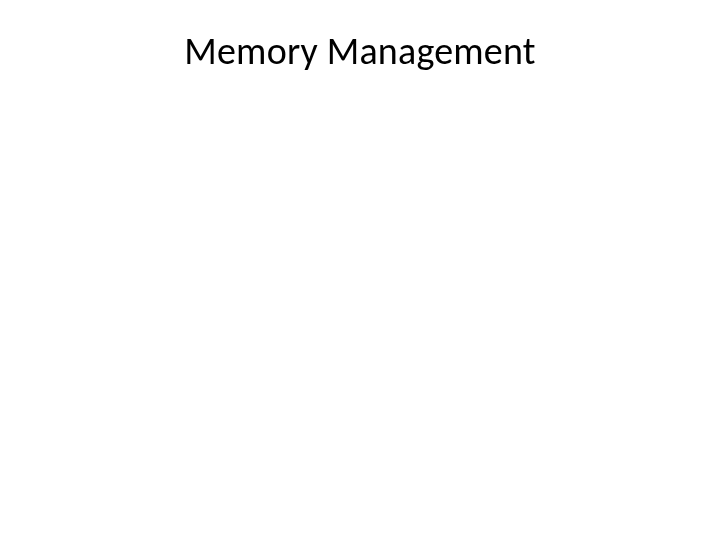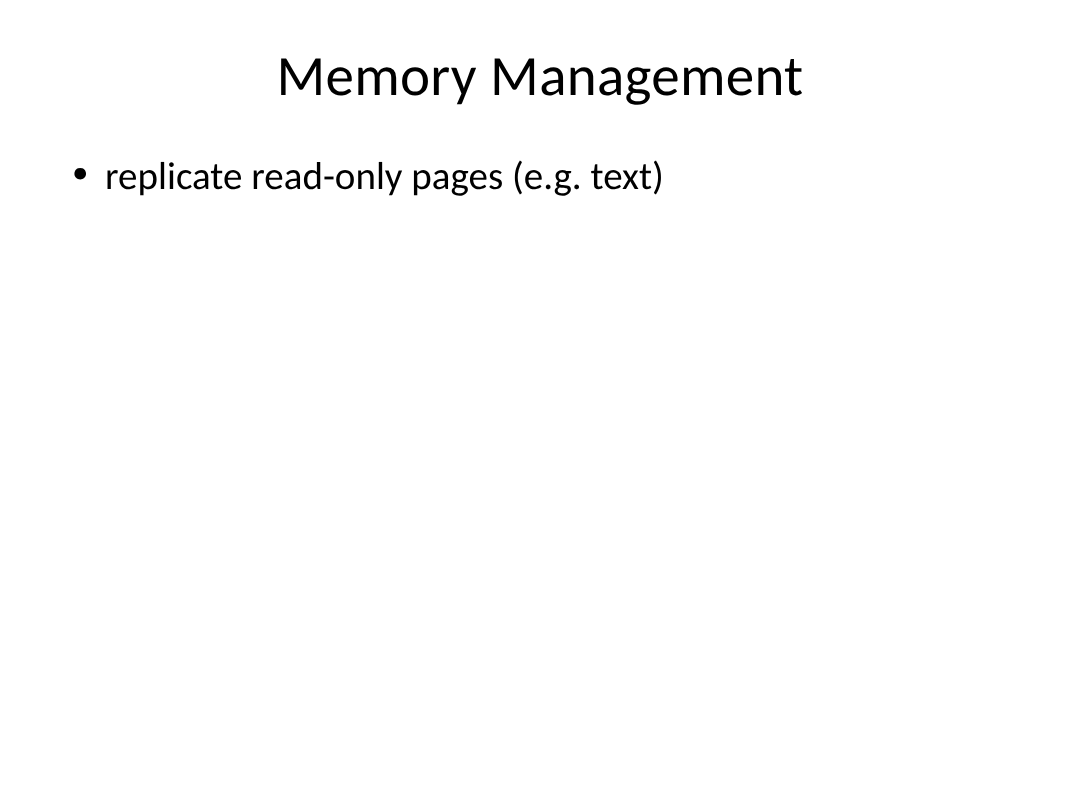--- a/index.html
+++ b/index.html
@@ -62,17 +62,14 @@
     left: 24px;
     top: 0;
   }
 </style>
 </head>
 <body>
 
 <div class="slide">
   <h1 class="title">Memory Management</h1>
   <ul class="level1">
-    <li>
-      <span>replicate read-only pages (e.g. text)</span>
-    </li>
   </ul>
 </div>
 
 </body></html>

